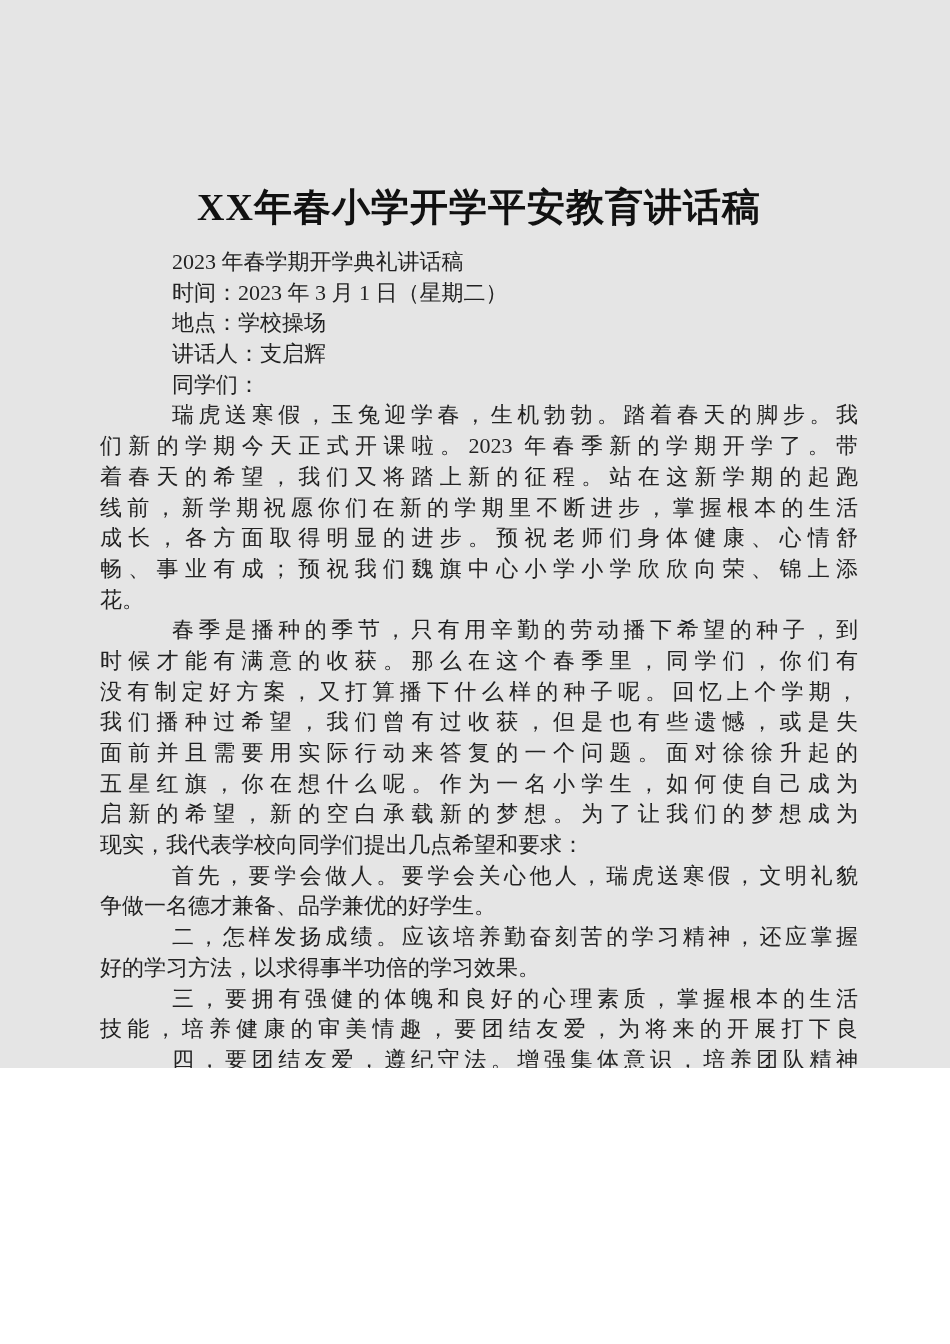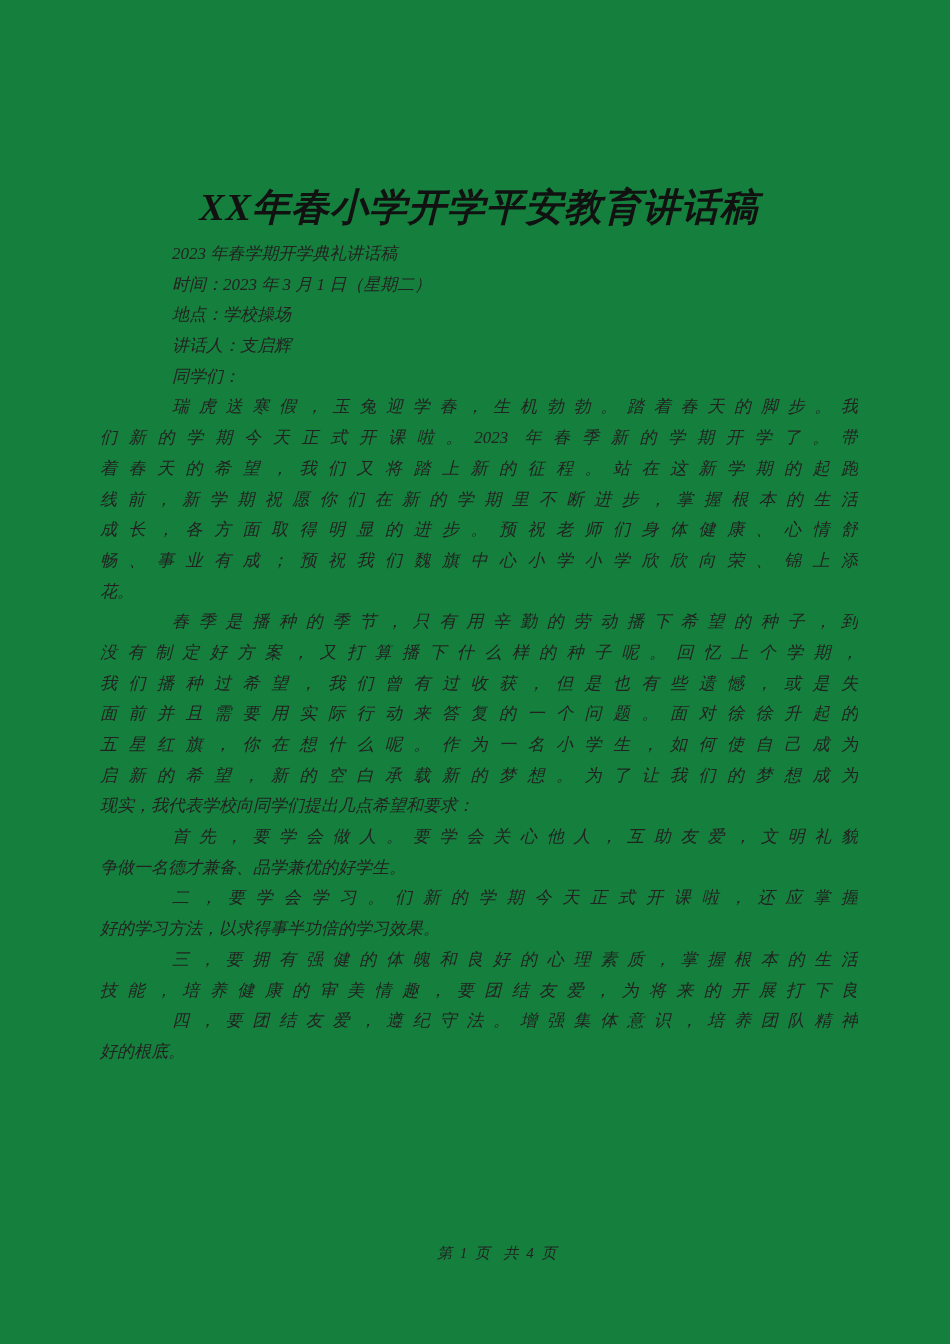--- a/index.html
+++ b/index.html
@@ -1,48 +1,47 @@
 <!DOCTYPE html>
 <html><head>
 <meta charset="utf-8">
 <style>
   html, body { margin: 0; padding: 0; }
   body { background: #ffffff; }
 
   .page {
     position: relative;
     width: 950px;
-    height: 1344px;
-    background: #15803d;
+    height: 1068px;
+    background: #e5e5e5;
     color: #1b1b1b;
     font-family: "Liberation Serif", "DejaVu Serif", serif;
     overflow: hidden;
-    font-style: italic;
   }
 
   .doc-title {
     position: absolute;
     left: 100px;
     top: 182px;
     width: 758px;
     margin: 0;
     text-align: center;
     font-size: 38px;
     font-weight: 700;
     letter-spacing: 1px;
     color: #111;
     white-space: nowrap;
   }
 
   .doc-body {
     position: absolute;
     left: 100px;
-    top: 239px;
+    top: 247px;
     width: 758px;
-    font-size: 17px;
+    font-size: 22px;
     color: #222;
   }
 
   .line {
     height: 30.7px;
     line-height: 30.7px;
     text-align: justify;
     text-align-last: justify;
     text-justify: inter-character;
     overflow: hidden;
@@ -73,29 +72,30 @@
       <div class="line indent noj">讲话人：支启辉</div>
       <div class="line indent noj">同学们：</div>
       <div class="line indent">瑞虎送寒假，玉兔迎学春，生机勃勃。踏着春天的脚步。我</div>
       <div class="line">们新的学期今天正式开课啦。2023 年春季新的学期开学了。带</div>
       <div class="line">着春天的希望，我们又将踏上新的征程。站在这新学期的起跑</div>
       <div class="line">线前，新学期祝愿你们在新的学期里不断进步，掌握根本的生活</div>
       <div class="line">成长，各方面取得明显的进步。预祝老师们身体健康、心情舒</div>
       <div class="line">畅、事业有成；预祝我们魏旗中心小学小学欣欣向荣、锦上添</div>
       <div class="line noj">花。</div>
       <div class="line indent">春季是播种的季节，只有用辛勤的劳动播下希望的种子，到</div>
+      <div class="line">时候才能有满意的收获。那么在这个春季里，同学们，你们有</div>
       <div class="line">没有制定好方案，又打算播下什么样的种子呢。回忆上个学期，</div>
       <div class="line">我们播种过希望，我们曾有过收获，但是也有些遗憾，或是失</div>
       <div class="line">面前并且需要用实际行动来答复的一个问题。面对徐徐升起的</div>
       <div class="line">五星红旗，你在想什么呢。作为一名小学生，如何使自己成为</div>
       <div class="line">启新的希望，新的空白承载新的梦想。为了让我们的梦想成为</div>
       <div class="line noj">现实，我代表学校向同学们提出几点希望和要求：</div>
-      <div class="line indent">首先，要学会做人。要学会关心他人，互助友爱，文明礼貌</div>
+      <div class="line indent">首先，要学会做人。要学会关心他人，瑞虎送寒假，文明礼貌</div>
       <div class="line noj">争做一名德才兼备、品学兼优的好学生。</div>
-      <div class="line indent">二，要学会学习。们新的学期今天正式开课啦，还应掌握</div>
+      <div class="line indent">二，怎样发扬成绩。应该培养勤奋刻苦的学习精神，还应掌握</div>
       <div class="line noj">好的学习方法，以求得事半功倍的学习效果。</div>
       <div class="line indent">三，要拥有强健的体魄和良好的心理素质，掌握根本的生活</div>
       <div class="line">技能，培养健康的审美情趣，要团结友爱，为将来的开展打下良</div>
       <div class="line indent">四，要团结友爱，遵纪守法。增强集体意识，培养团队精神</div>
       <div class="line noj">好的根底。</div>
     </div>
 
   <div class="doc-footer">第 1 页  共 4 页</div>
 </div>
 

